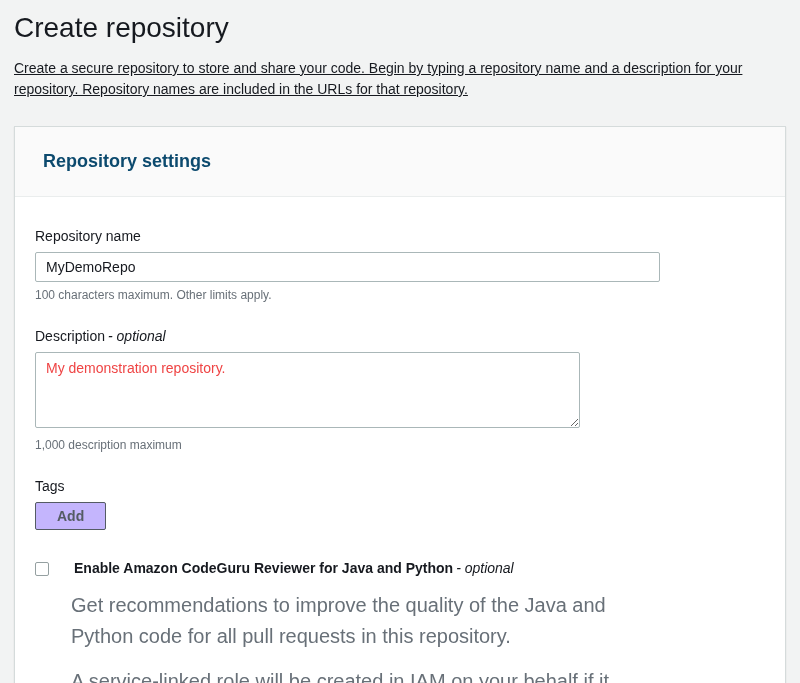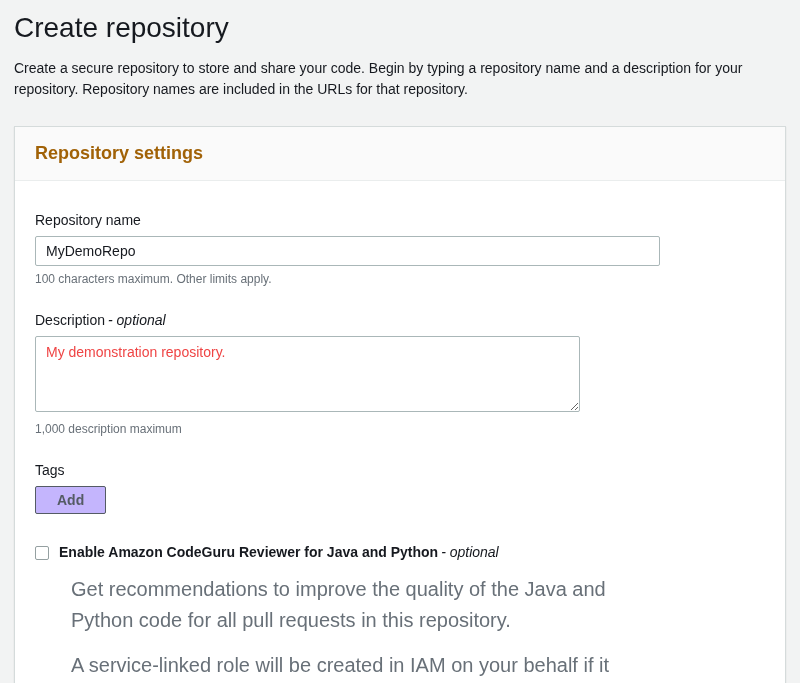--- a/index.html
+++ b/index.html
@@ -18,37 +18,38 @@
     font-weight: 400;
     margin: 6px 0 14px 0;
     color: #16191f;
   }
   p.intro {
     font-size: 14px;
     line-height: 1.5;
     margin: 0 0 26px 0;
     max-width: 752px;
     color: #16191f;
+    text-decoration: underline;
   }
 
   .card {
     background: #ffffff;
     border: 1px solid #d5dbdb;
     box-shadow: 0 1px 1px 0 rgba(0,28,36,0.15);
   }
   .card-header {
     background: #fafafa;
     border-bottom: 1px solid #eaeded;
     padding: 16px 20px;
   }
   .card-header h2 {
     font-size: 18px;
     font-weight: 700;
-    margin: 0;
-    color: #a16207;
+    margin: 8px;
+    color: #0c4a6e;
   }
   .card-body { padding: 18px 20px 24px 20px; }
 
   .form-row { margin-top: 13px; }
   .form-row + .form-row { margin-top: 26px; }
 
   .field-label {
     display: block;
     font-size: 14px;
     color: #16191f;
@@ -99,21 +100,21 @@
     font-size: 14px;
     font-family: "Liberation Sans", sans-serif;
     padding: 5px 21px;
     cursor: pointer;
   }
 
   .checkbox-section { margin-top: 30px; }
   .checkbox-row {
     display: flex;
     align-items: flex-end;
-    gap: 10px;
+    gap: 25px;
   }
   .checkbox {
     appearance: none;
     -webkit-appearance: none;
     width: 14px;
     height: 14px;
     border: 1px solid #95a0a1;
     border-radius: 2px;
     background: #fff;
     margin: 2px 0 0 0;

